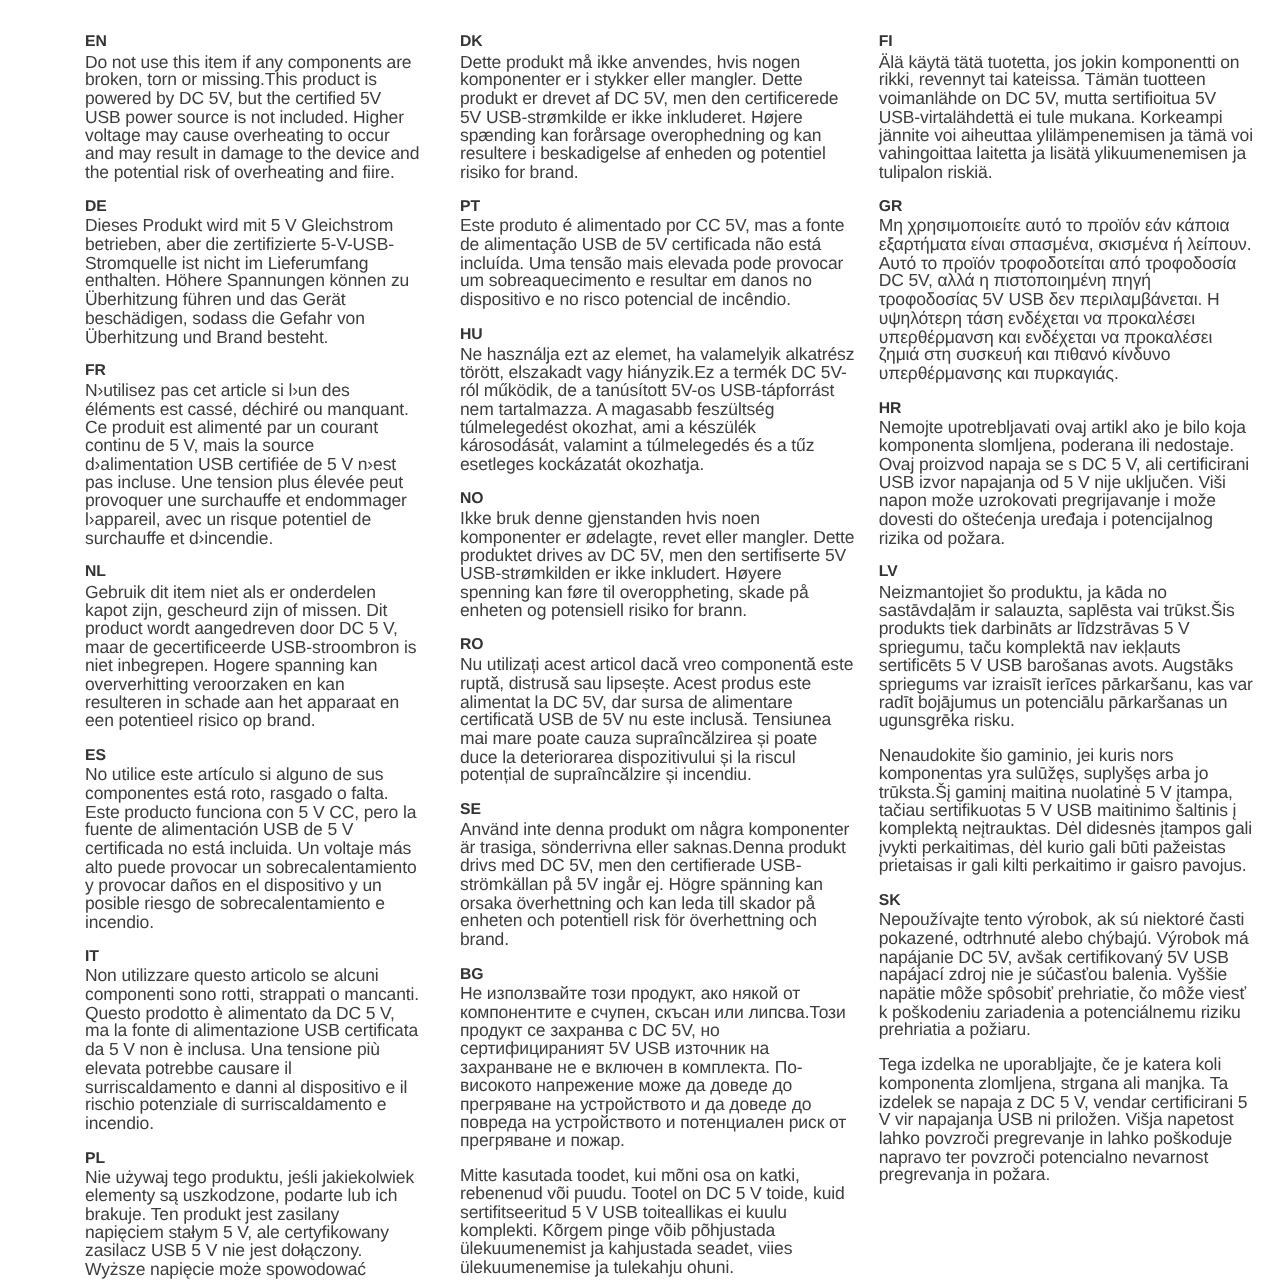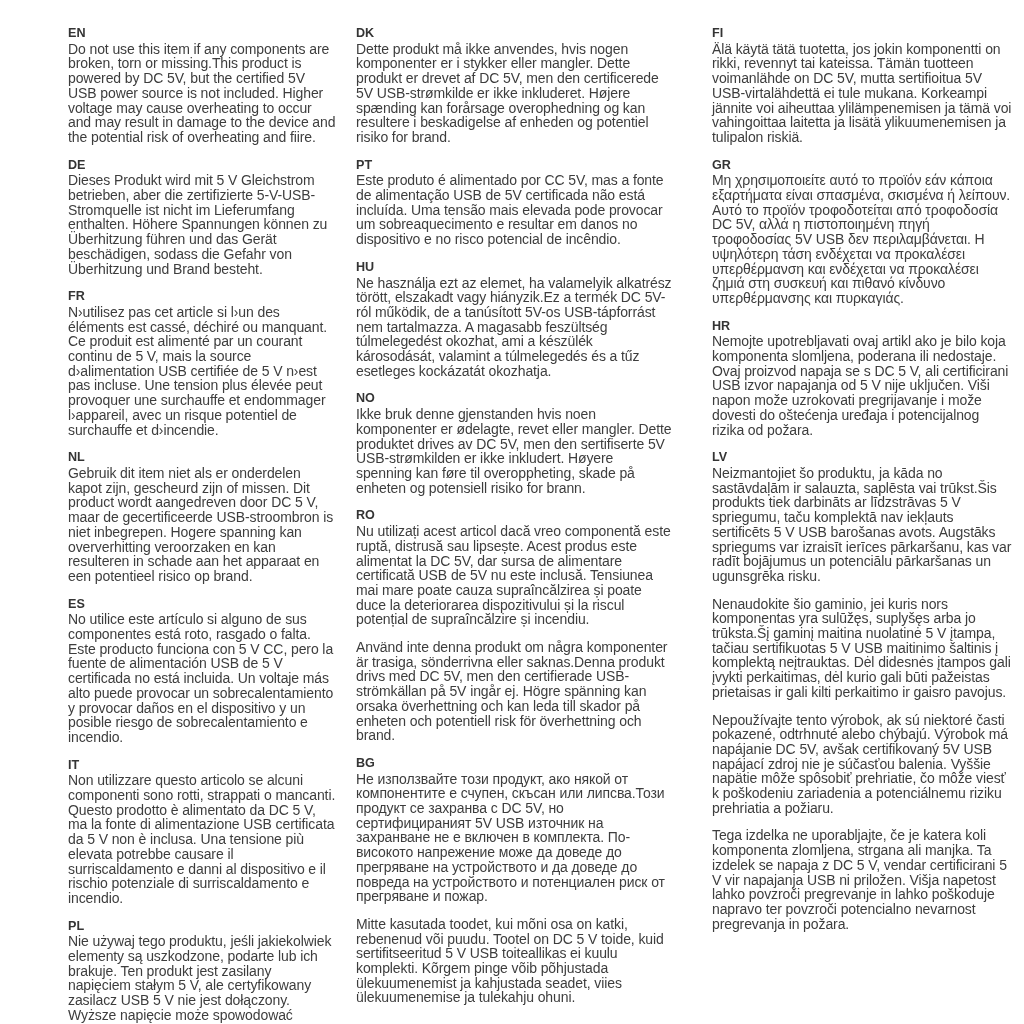--- a/index.html
+++ b/index.html
@@ -17,22 +17,22 @@
   .page {
     box-sizing: border-box;
     width: 1024px;
     height: 1024px;
     padding: 26px 24px 0 68px;
     display: flex;
   }
   .column {
     flex: 0 0 auto;
   }
-  .col-1 { width: 268px; margin-right: 20px; }
-  .col-2 { width: 316px; margin-right: 40px; }
+  .col-1 { width: 268px; margin-right: 32px; }
+  .col-2 { width: 316px; margin-right: 19px; }
   .col-3 { width: 300px; }
   .lang-section {
     margin: 0 0 13px 0;
   }
   .lang-code {
     font-size: 12.6px;
     line-height: 14.7px;
     font-weight: bold;
     margin: 0 0 1px 0;
     color: #343434;
@@ -97,20 +97,21 @@
       </div>
       <div class="lang-section">
         <div class="lang-code">NO</div>
         <p class="lang-text">Ikke bruk denne gjenstanden hvis noen komponenter er ødelagte, revet eller mangler. Dette produktet drives av DC 5V, men den sertifiserte 5V USB-strømkilden er ikke inkludert. Høyere spenning kan føre til overoppheting, skade på enheten og potensiell risiko for brann.</p>
       </div>
       <div class="lang-section">
         <div class="lang-code">RO</div>
         <p class="lang-text">Nu utilizați acest articol dacă vreo componentă este ruptă, distrusă sau lipsește. Acest produs este alimentat la DC 5V, dar sursa de alimentare certificată USB de 5V nu este inclusă. Tensiunea mai mare poate cauza supraîncălzirea și poate duce la deteriorarea dispozitivului și la riscul potențial de supraîncălzire și incendiu.</p>
       </div>
       <div class="lang-section">
+        <div class="lang-code">SE</div>
         <p class="lang-text">Använd inte denna produkt om några komponenter är trasiga, sönderrivna eller saknas.Denna produkt drivs med DC 5V, men den certifierade USB-strömkällan på 5V ingår ej. Högre spänning kan orsaka överhettning och kan leda till skador på enheten och potentiell risk för överhettning och brand.</p>
       </div>
       <div class="lang-section">
         <div class="lang-code">BG</div>
         <p class="lang-text">Не използвайте този продукт, ако някой от компонентите е счупен, скъсан или липсва.Този продукт се захранва с DC 5V, но сертифицираният 5V USB източник на захранване не е включен в комплекта. По-високото напрежение може да доведе до прегряване на устройството и да доведе до повреда на устройството и потенциален риск от прегряване и пожар.</p>
       </div>
       <div class="lang-section">
         <p class="lang-text">Mitte kasutada toodet, kui mõni osa on katki, rebenenud või puudu. Tootel on DC 5 V toide, kuid sertifitseeritud 5 V USB toiteallikas ei kuulu komplekti. Kõrgem pinge võib põhjustada ülekuumenemist ja kahjustada seadet, viies ülekuumenemise ja tulekahju ohuni.</p>
       </div>
     </div>
@@ -128,20 +129,21 @@
         <p class="lang-text">Nemojte upotrebljavati ovaj artikl ako je bilo koja komponenta slomljena, poderana ili nedostaje. Ovaj proizvod napaja se s DC 5 V, ali certificirani USB izvor napajanja od 5 V nije uključen. Viši napon može uzrokovati pregrijavanje i može dovesti do oštećenja uređaja i potencijalnog rizika od požara.</p>
       </div>
       <div class="lang-section">
         <div class="lang-code">LV</div>
         <p class="lang-text">Neizmantojiet šo produktu, ja kāda no sastāvdaļām ir salauzta, saplēsta vai trūkst.Šis produkts tiek darbināts ar līdzstrāvas 5 V spriegumu, taču komplektā nav iekļauts sertificēts 5 V USB barošanas avots. Augstāks spriegums var izraisīt ierīces pārkaršanu, kas var radīt bojājumus un potenciālu pārkaršanas un ugunsgrēka risku.</p>
       </div>
       <div class="lang-section">
         <p class="lang-text">Nenaudokite šio gaminio, jei kuris nors komponentas yra sulūžęs, suplyšęs arba jo trūksta.Šį gaminį maitina nuolatinė 5 V įtampa, tačiau sertifikuotas 5 V USB maitinimo šaltinis į komplektą neįtrauktas. Dėl didesnės įtampos gali įvykti perkaitimas, dėl kurio gali būti pažeistas prietaisas ir gali kilti perkaitimo ir gaisro pavojus.</p>
       </div>
       <div class="lang-section">
+        <div class="lang-code">SK</div>
         <p class="lang-text">Nepoužívajte tento výrobok, ak sú niektoré časti pokazené, odtrhnuté alebo chýbajú. Výrobok má napájanie DC 5V, avšak certifikovaný 5V USB napájací zdroj nie je súčasťou balenia. Vyššie napätie môže spôsobiť prehriatie, čo môže viesť k poškodeniu zariadenia a potenciálnemu riziku prehriatia a požiaru.</p>
       </div>
       <div class="lang-section">
         <p class="lang-text">Tega izdelka ne uporabljajte, če je katera koli komponenta zlomljena, strgana ali manjka. Ta izdelek se napaja z DC 5 V, vendar certificirani 5 V vir napajanja USB ni priložen. Višja napetost lahko povzroči pregrevanje in lahko poškoduje napravo ter povzroči potencialno nevarnost pregrevanja in požara.</p>
       </div>
       <div class="lang-section">
       </div>
     </div>
 </div>
 

